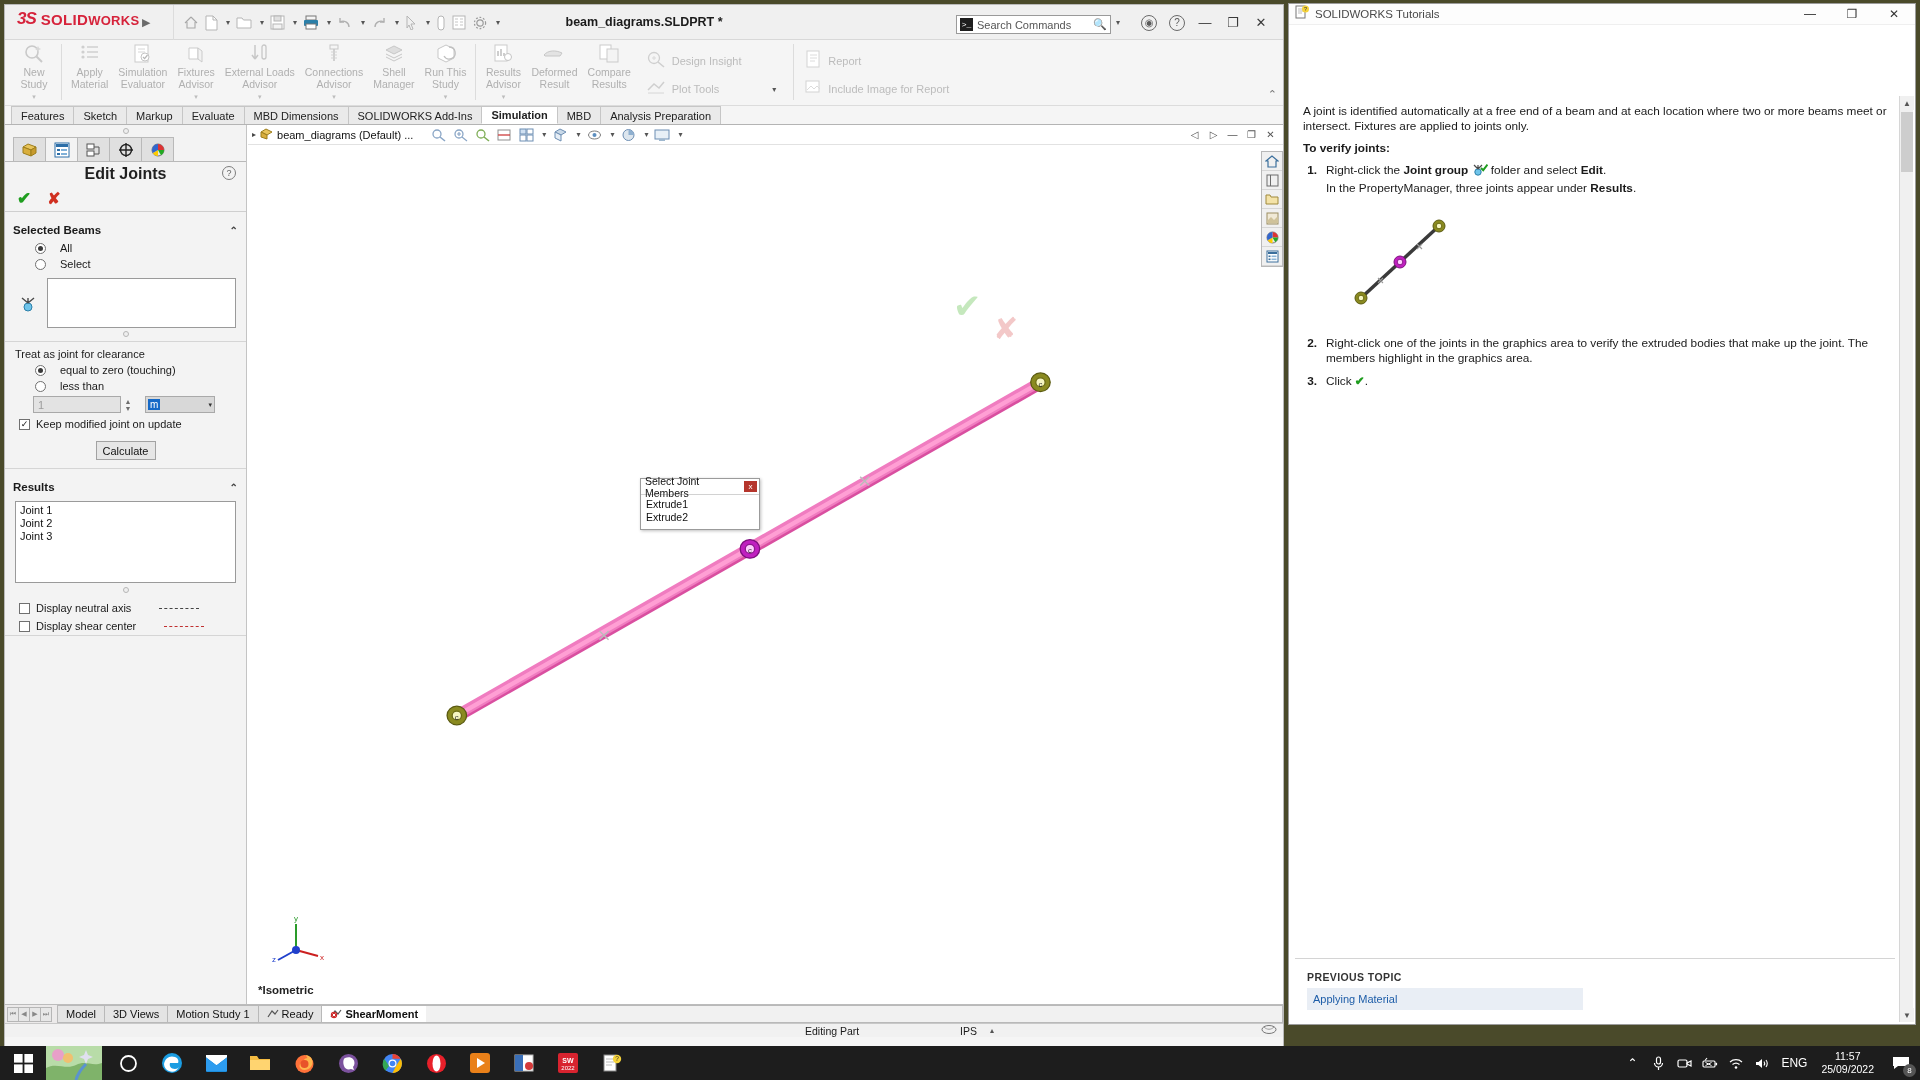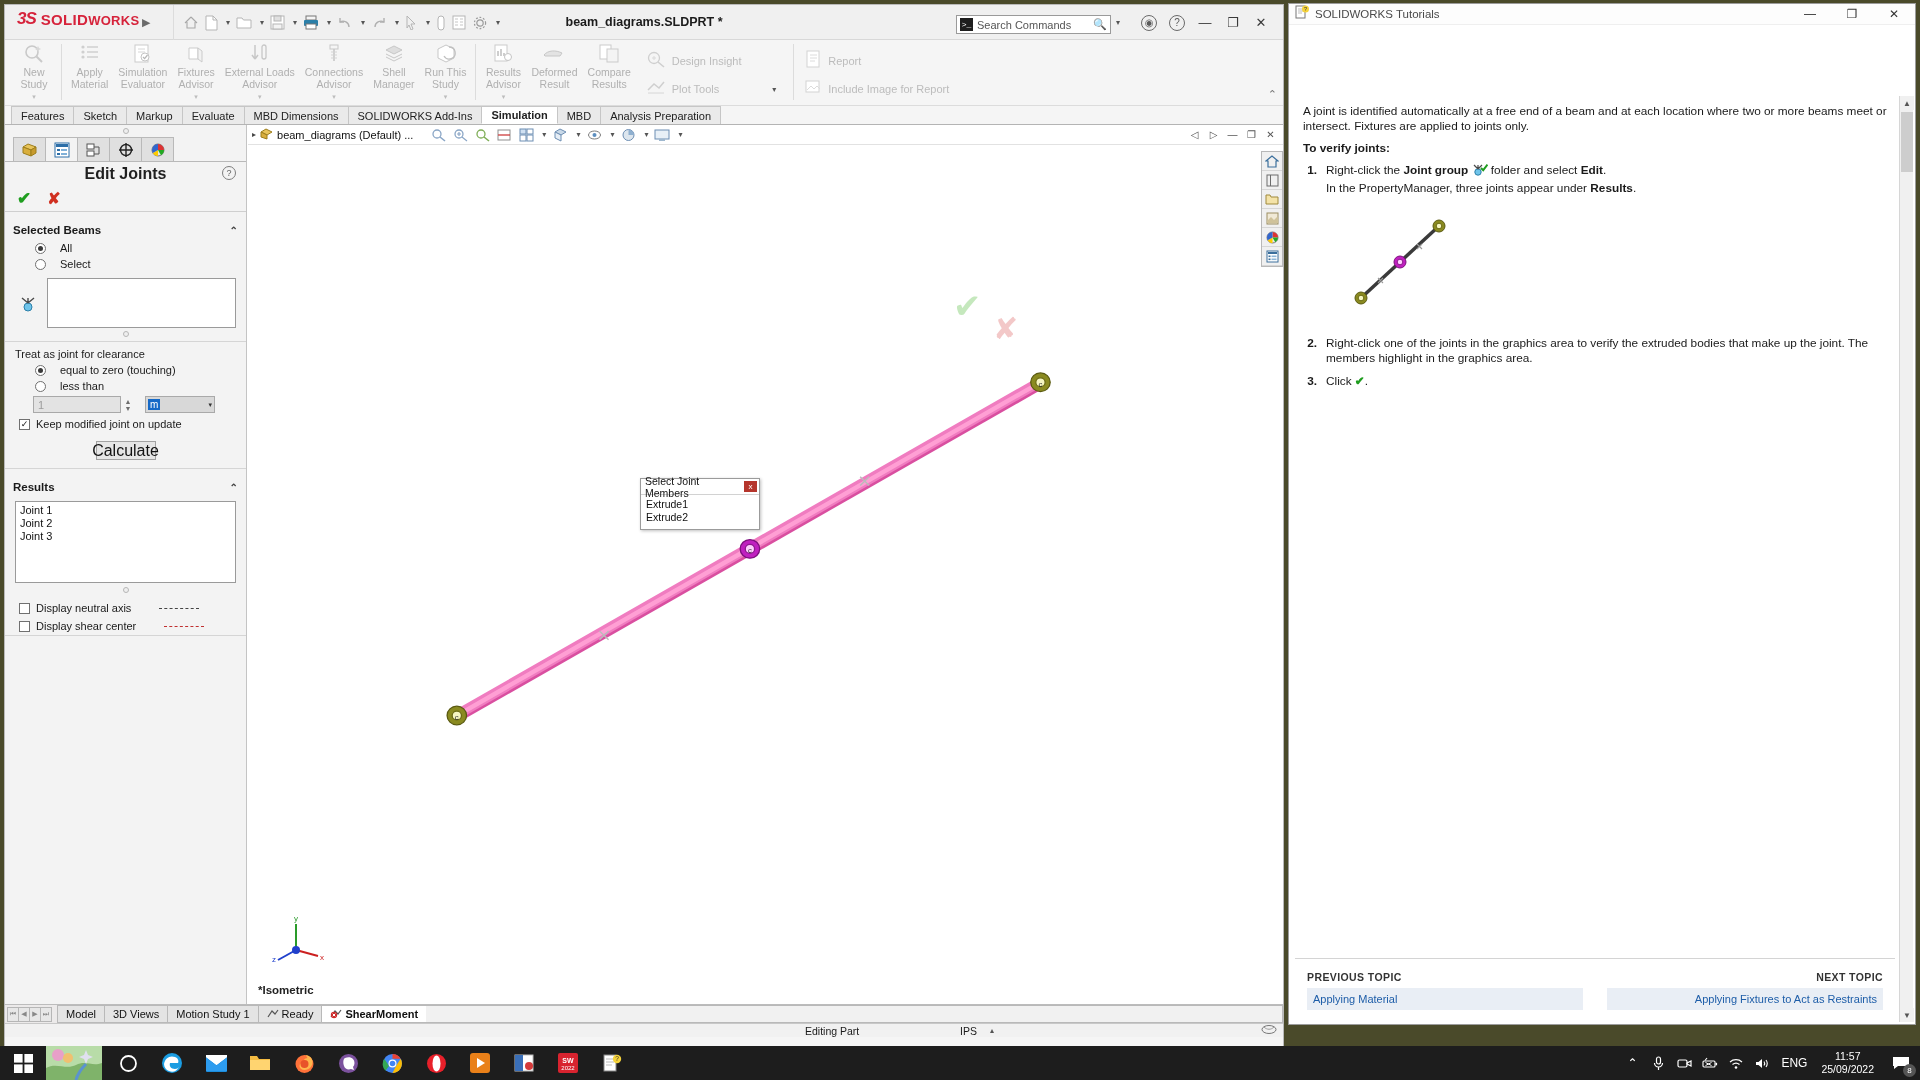--- a/index.html
+++ b/index.html
@@ -95,21 +95,21 @@
   .spin-row { display:flex; align-items:center; gap:0; padding:2px 0 2px 28px; }
   .spin-input { width:88px; height:17px; background:#e3e3e3; border:1px solid #a9a9a9;
     font-size:11px; color:#9d9d9d; padding:0 4px; display:flex; align-items:center;}
   .spin-btns { width:14px; height:17px; display:flex; flex-direction:column; justify-content:center;
     align-items:center; color:#6d6d6d; font-size:7px; line-height:7px; }
   .unit-sel { margin-left:10px; width:70px; height:17px; background:#d8d8d8; border:1px solid #a9a9a9;
     display:flex; align-items:center; justify-content:space-between; padding:0 2px; }
   .unit-val { background:#1569c7; color:#fff; font-size:10px; padding:0 2px; }
   .unit-arrow { font-size:7px; color:#333; }
   .calc-btn { margin:8px auto 8px auto; width:60px; height:19px; background:#e6e6e6; border:1px solid #a2a2a2;
-    font-size:16px; display:flex; align-items:center; justify-content:center; color:#121212; cursor:default;text-align:center;}
+    font-size:11px; display:flex; align-items:center; justify-content:center; color:#121212; cursor:default;text-align:center;}
   .res-list { margin:4px 10px 0 10px; height:82px; background:#fff; border:1px solid #9a9a9a;
     font-size:11px; padding:2px 4px; color:#111; }
   .res-list div { line-height:13px; }
   .pm-chkrow { display:flex; align-items:center; gap:6px; padding:3px 0 3px 14px; font-size:11px; color:#1a1a1a;}
   .dashline { width:40px; border-top:1.5px dashed #444; margin-left:22px; }
   .dashline.red { border-top-color:#c03030; }
 
   
   .gfx { position:absolute; left:243px; right:0; top:0; bottom:0; background:#ffffff; }
   .gfx-toolbar { position:relative; height:20px; border-bottom:1px solid #e2e2e2; display:flex;
@@ -955,24 +955,20 @@
       <div class="arr">▲</div>
       <div class="thumb"></div>
       <div class="arr" style="position:absolute; bottom:0;">▼</div>
     </div>
 
     <div class="tut-footer">
       <div class="tf-col left">
         <div class="tf-head">PREVIOUS TOPIC</div>
         <a class="tf-link" href="#">Applying Material</a>
       </div>
-      <div class="tf-col right">
-        <div class="tf-head">NEXT TOPIC</div>
-        <a class="tf-link" href="#">Applying Fixtures to Act as Restraints</a>
-      </div>
     </div>
   </div>
 
   <div class="taskbar">
     <div class="start">
       <svg width="19" height="19" viewBox="0 0 19 19">
           <rect x="0" y="0" width="8.6" height="8.6" fill="#fff"></rect>
           <rect x="10.4" y="0" width="8.6" height="8.6" fill="#fff"></rect>
           <rect x="0" y="10.4" width="8.6" height="8.6" fill="#fff"></rect>
           <rect x="10.4" y="10.4" width="8.6" height="8.6" fill="#fff"></rect>

